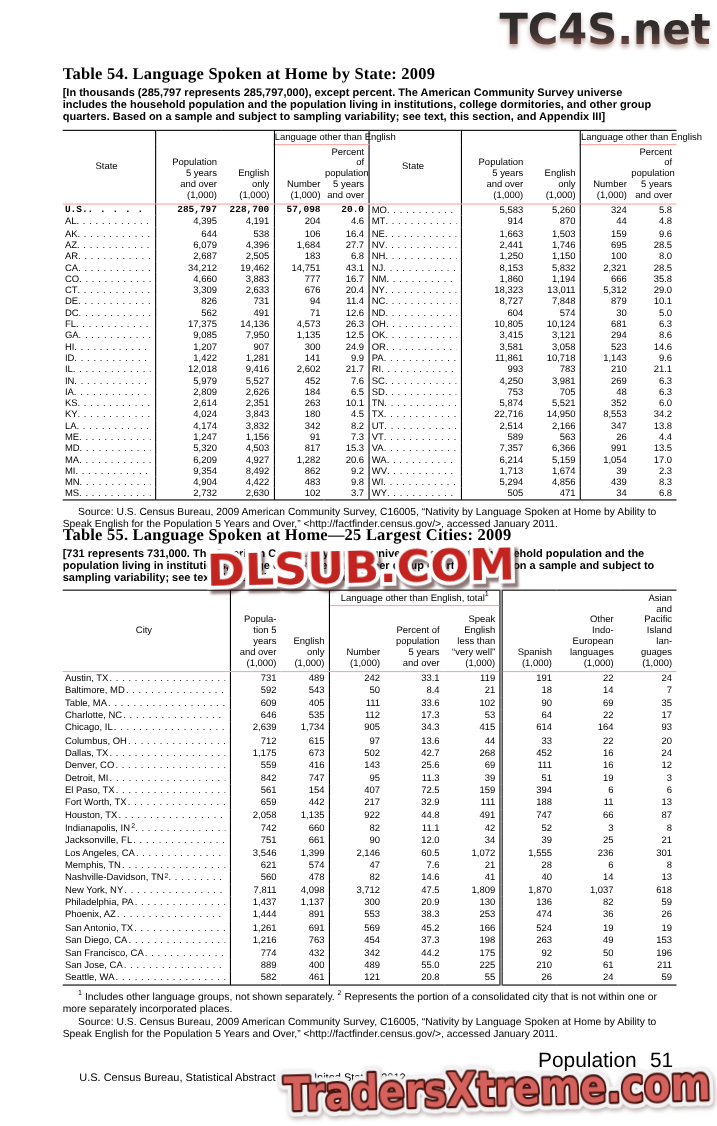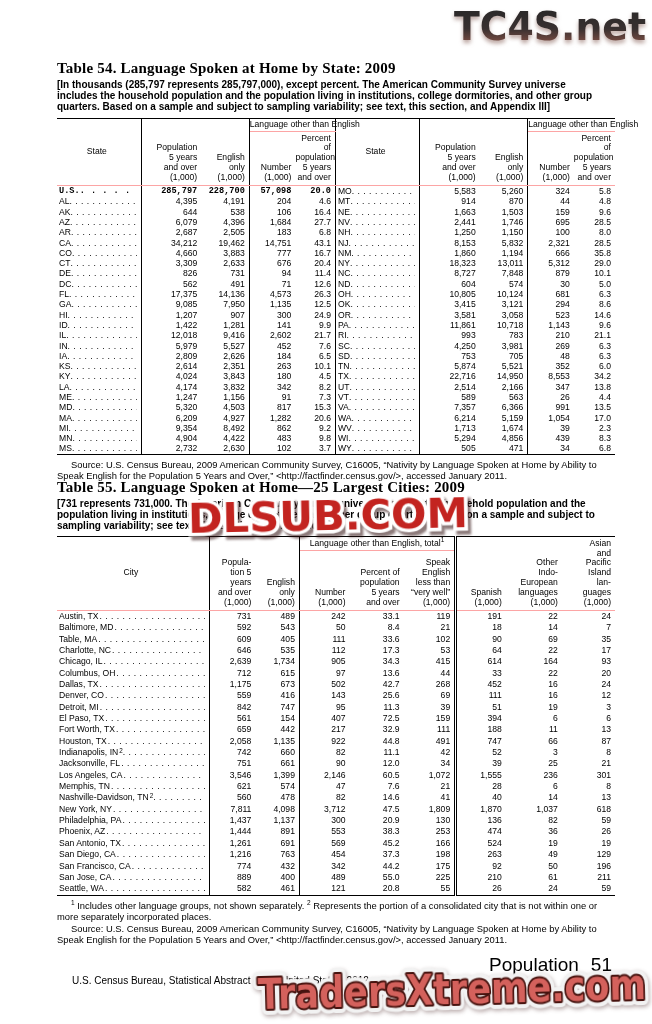--- a/index.html
+++ b/index.html
@@ -1144,21 +1144,21 @@
                 <span class="dots"></span>
               </span>
             </td>
           <td class="num">1,216</td>
           <td class="num vr">763</td>
           <td class="num">454</td>
           <td class="num">37.3</td>
           <td class="num vrd">198</td>
           <td class="num">263</td>
           <td class="num">49</td>
-          <td class="num">129</td>
+          <td class="num">153</td>
         </tr>
           <tr>
           <td class="lbl-cell vr">
               <span class="st">
                 <span class="lbl">San Francisco, CA</span>
                 <sup></sup>
                 <span class="dots"></span>
               </span>
             </td>
           <td class="num">774</td>

